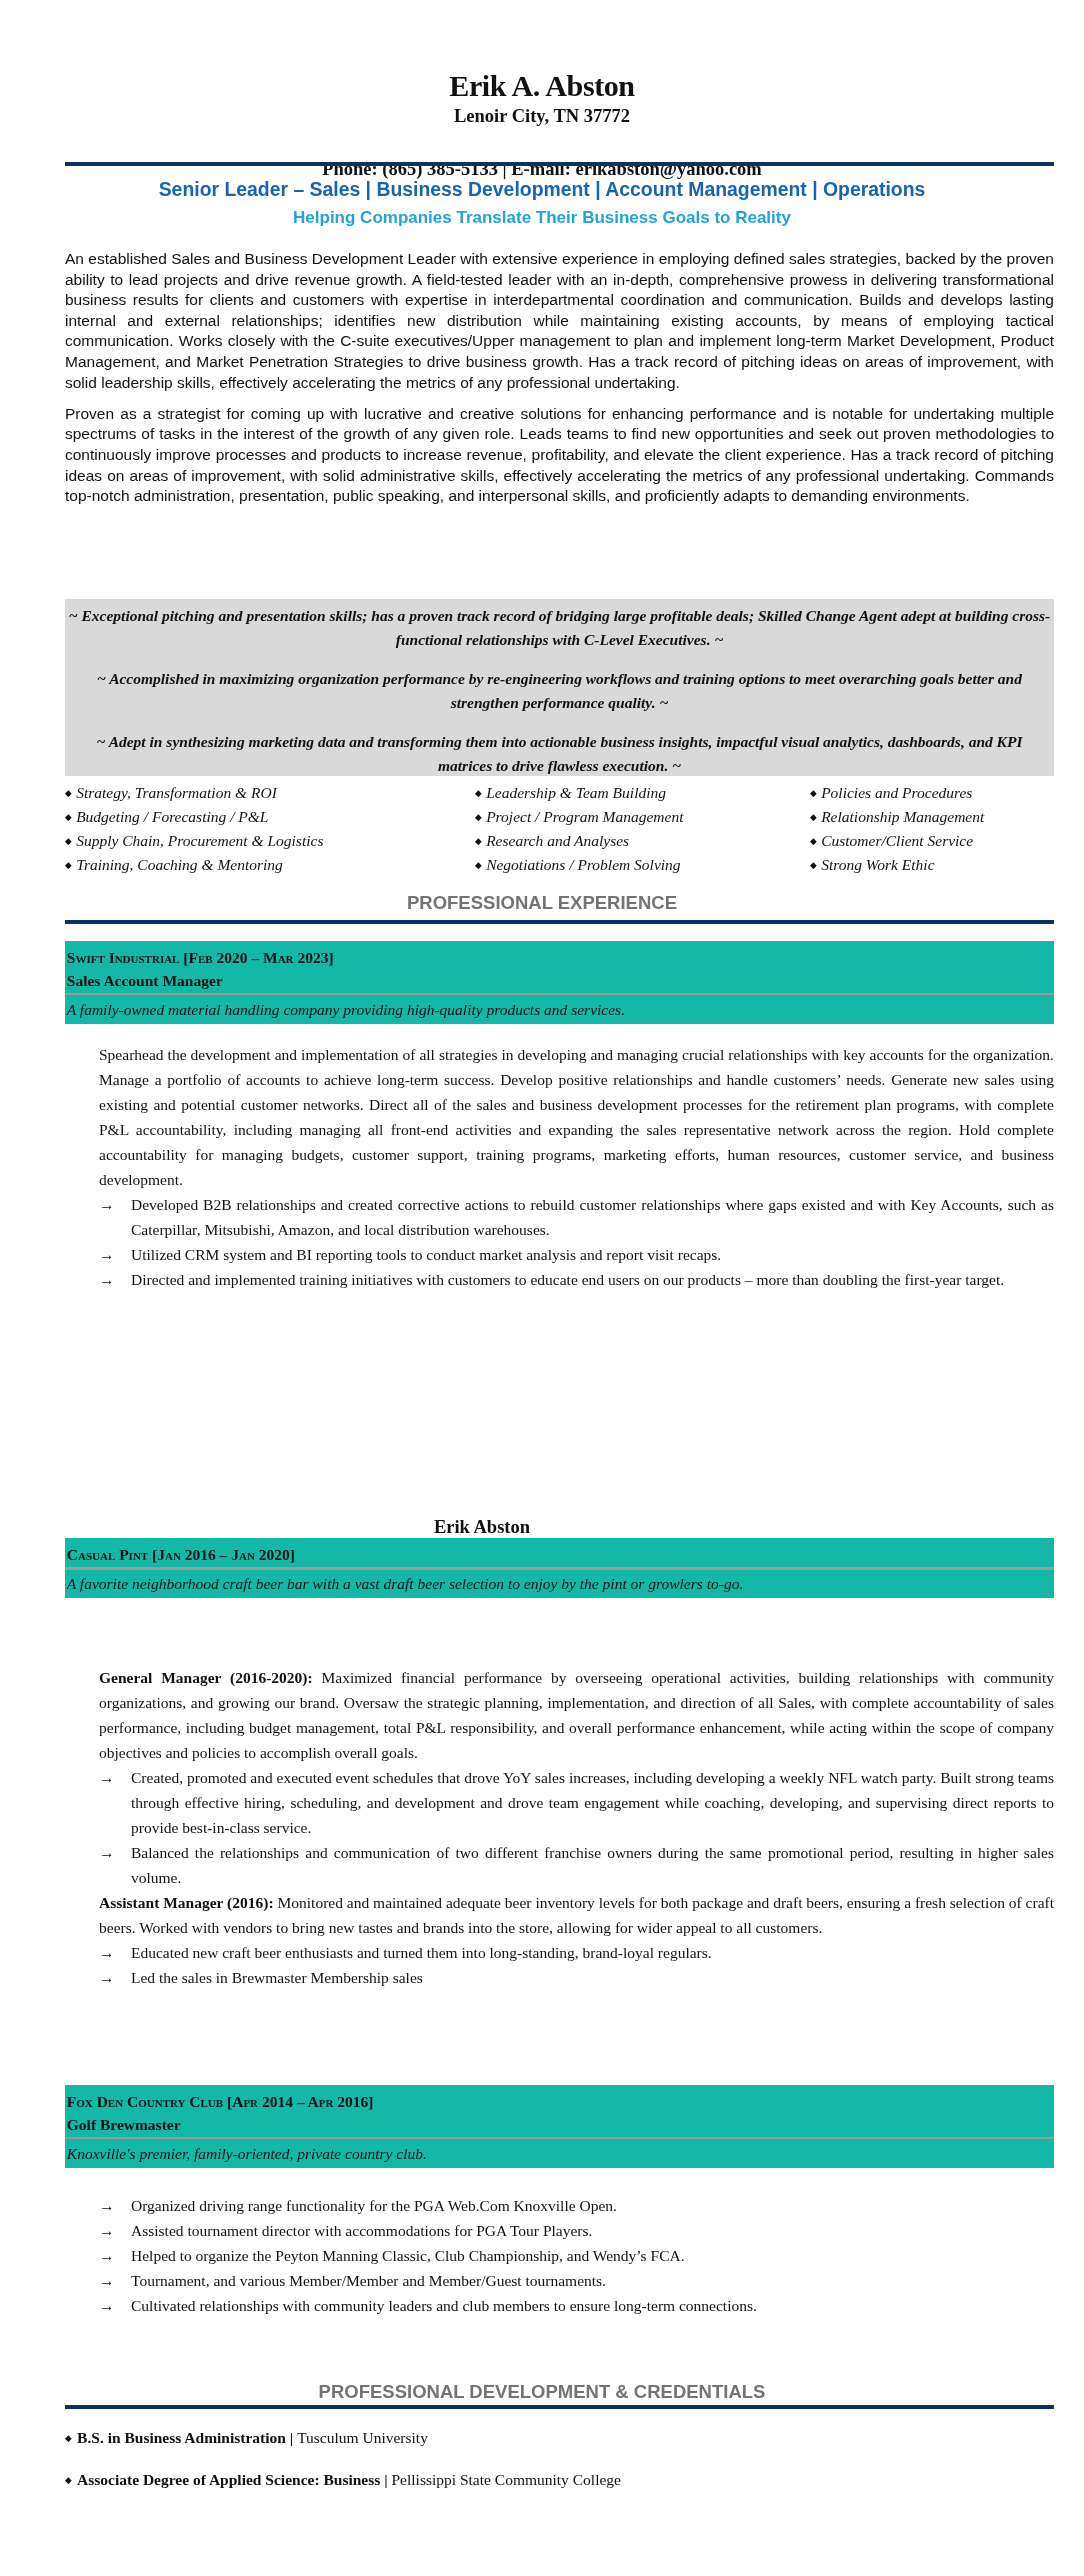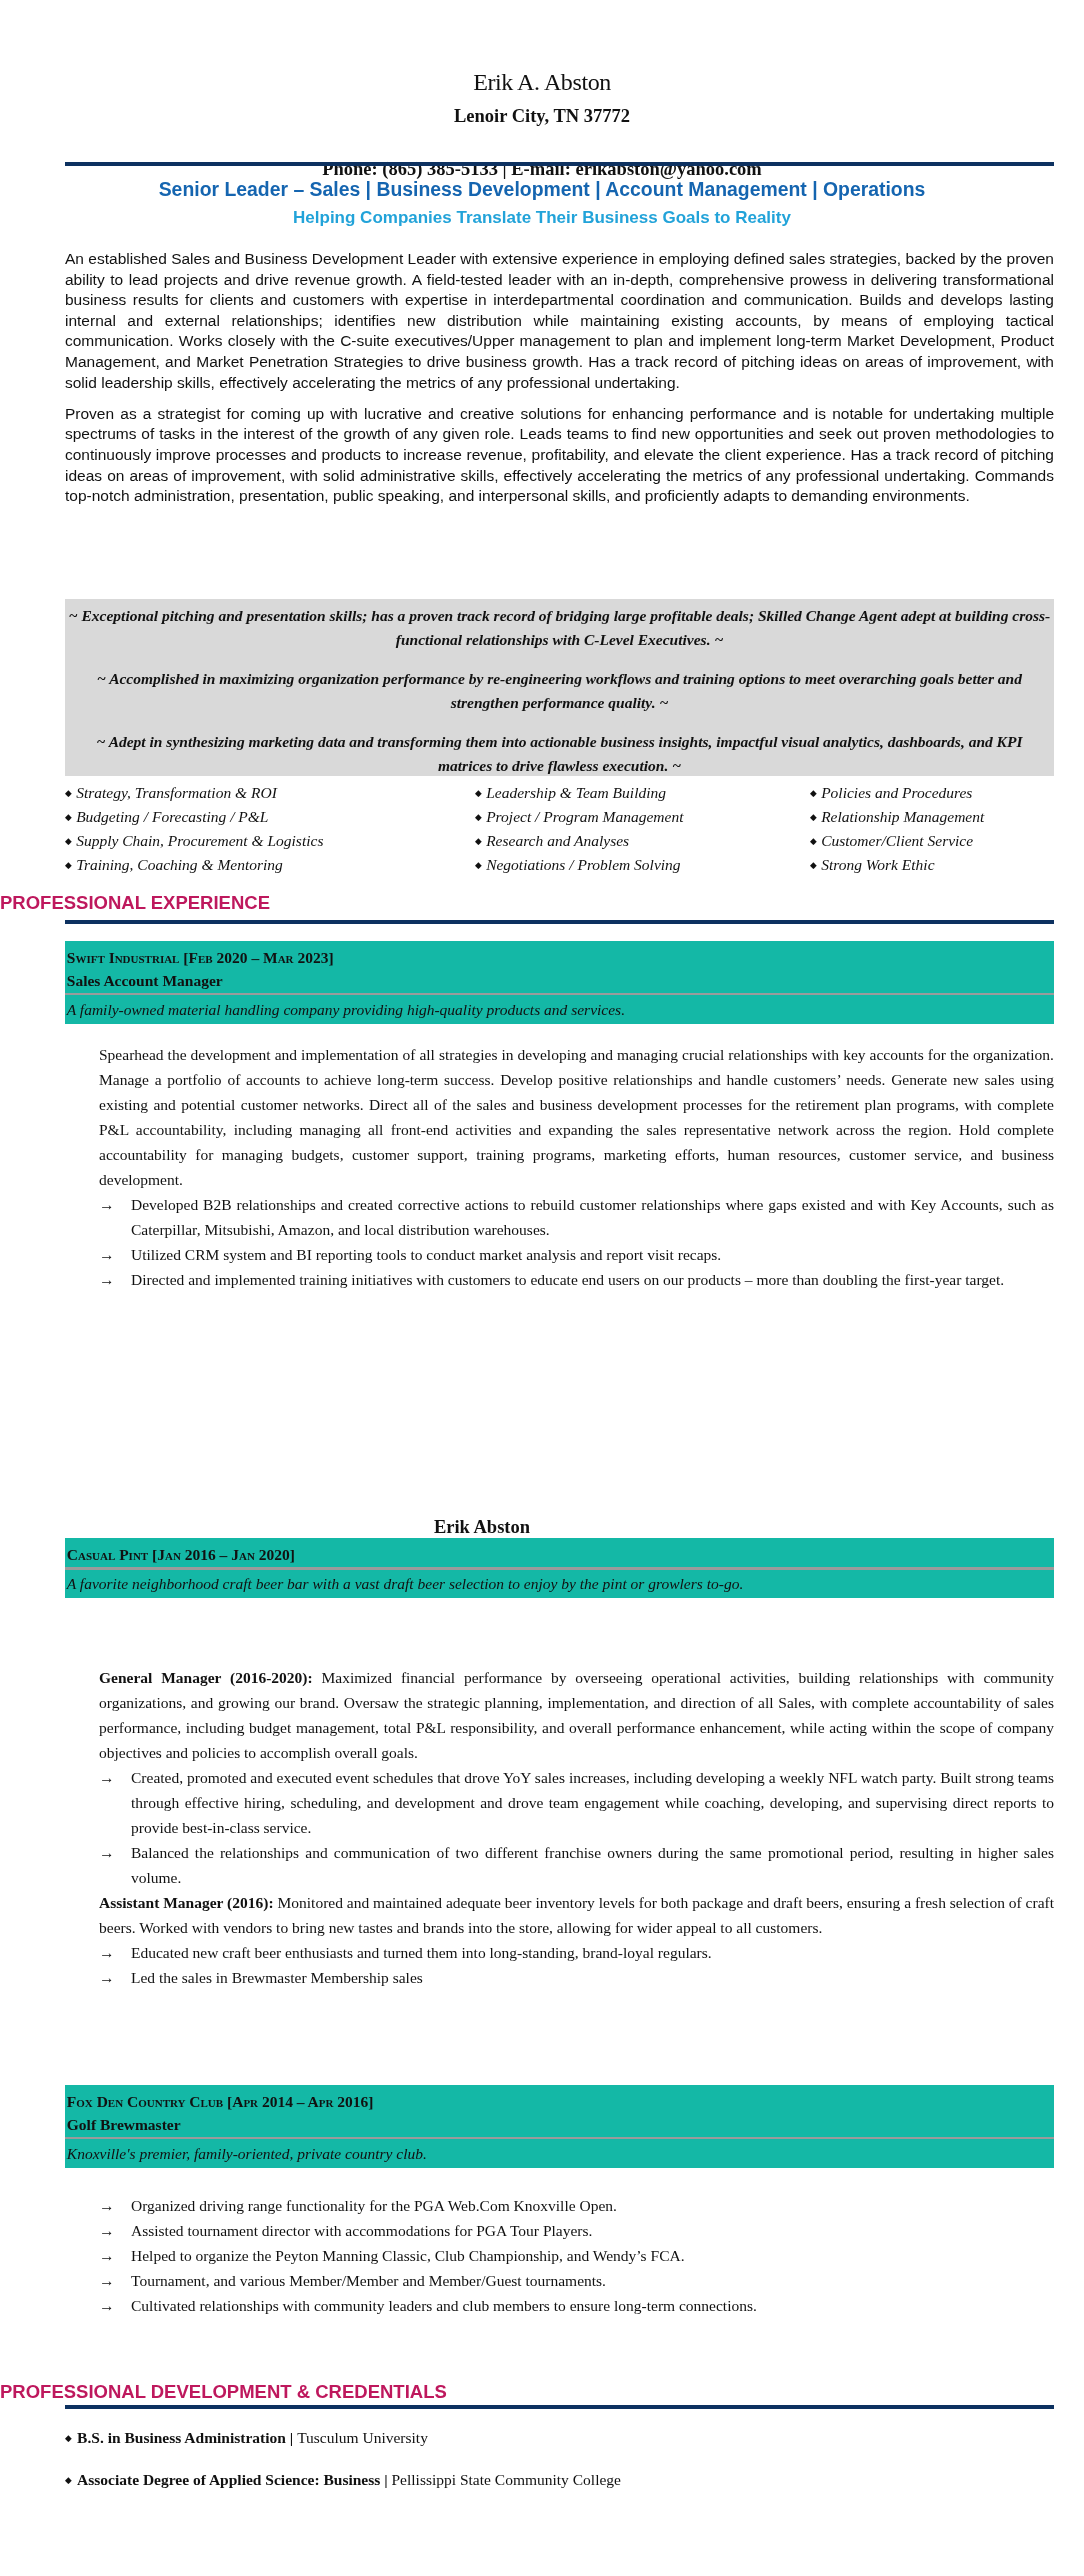--- a/index.html
+++ b/index.html
@@ -1,33 +1,33 @@
 <!DOCTYPE html>
 <html style="font-size:14px"><head>
 <meta charset="utf-8">
 <style>
   html, body { margin: 0; padding: 0; background: #ffffff; }
   body { width: 1084px; height: 2576px; position: relative; overflow: hidden; color: #111; }
   .page { position: absolute; left: 65px; width: 989px; font-family: "Liberation Sans", sans-serif; }
-  .name { position: absolute; left: 0; width: 1084px; top: 69px; font-family: "Liberation Serif", serif; font-weight: normal; font-size: 24px; text-align: center; letter-spacing: -0.4px; }
+  .name { position: absolute; left: 0; width: 1084px; top: 69px; font-family: "Liberation Serif", serif; font-weight: bold; font-size: 30px; text-align: center; letter-spacing: -0.4px; }
   .loc { position: absolute; left: 0; width: 1084px; top: 106px; font-family: "Liberation Serif", serif; font-weight: bold; font-size: 18.5px; text-align: center; }
   .contact { position: absolute; left: 0; width: 1084px; top: 131px; font-family: "Liberation Serif", serif; font-weight: bold; font-size: 18.5px; text-align: center; margin-top: 28px; }
   .rule-thick { position: absolute; left: 65px; width: 989px; height: 3.5px; background: #0d3160; }
   .rule-thin { position: absolute; left: 65px; width: 989px; height: 0.9px; background: #333; }
   .headline { position: absolute; left: 0; width: 1084px; top: 178px; font-family: "Liberation Sans", sans-serif; font-weight: bold; font-size: 19.4px; color: #1565b0; text-align: center; }
   .subhead { position: absolute; left: 0; width: 1084px; top: 208px; font-family: "Liberation Sans", sans-serif; font-weight: bold; font-size: 17px; color: #22a3d9; text-align: center; }
   .para { font-size: 15.5px; line-height: 20.6px; text-align: justify; margin: 0; }
   .callouts { position: absolute; left: 65px; width: 989px; top: 599px; height: 177px; background: #d9d9d9; font-style: italic; font-weight: bold; font-size: 15.5px; line-height: 24px; text-align: center; }
   .callouts p { margin: 0 0 15px 0; padding: 0 3.5px; }
   .skills { position: absolute; top: 782px; left: 65px; width: 989px; display: flex; font-style: italic; font-size: 15.5px; line-height: 21px; }
   .skills .col { flex: none; }
   .skills .col1 { width: 410px; }
   .skills .col2 { width: 335px; }
   .skills .item::before { content: "\25C6"; font-size: 8.8px; font-style: normal; margin-right: 4.4px; position: relative; top: -1.8px; }
-  .section-title { position: absolute; left: 0; width: 1084px; font-family: "Liberation Sans", sans-serif; font-weight: bold; font-size: 18.5px; color: #be185d; }
+  .section-title { position: absolute; left: 0; width: 1084px; font-family: "Liberation Sans", sans-serif; font-weight: bold; font-size: 18.5px; color: #737373; text-align: center; }
   .job-head { position: absolute; left: 65px; width: 989px; background: #14b8a6; }
   .job-head .line1 { font-weight: bold; font-size: 15.5px; padding: 8px 1.8px 0; height: 19.4px; }
   .job-head .line1 .sc { font-variant: small-caps; }
   .job-head .line2 { font-weight: bold; font-size: 15.5px; padding: 3.5px 1.8px 0; height: 21px; }
   .job-head .sep { height: 2.6px; background: #9b9b9b; }
   .job-head .desc { font-style: italic; font-size: 15.5px; padding: 5.3px 1.8px 0; height: 23px; }
   .block { position: absolute; left: 99px; width: 955px; font-size: 15.5px; line-height: 25px; }
   .block p { margin: 0; text-align: justify; }
   .bullets { list-style: none; margin: 0; padding: 0; }
   .bullets li { position: relative; padding-left: 32px; text-align: justify; }

